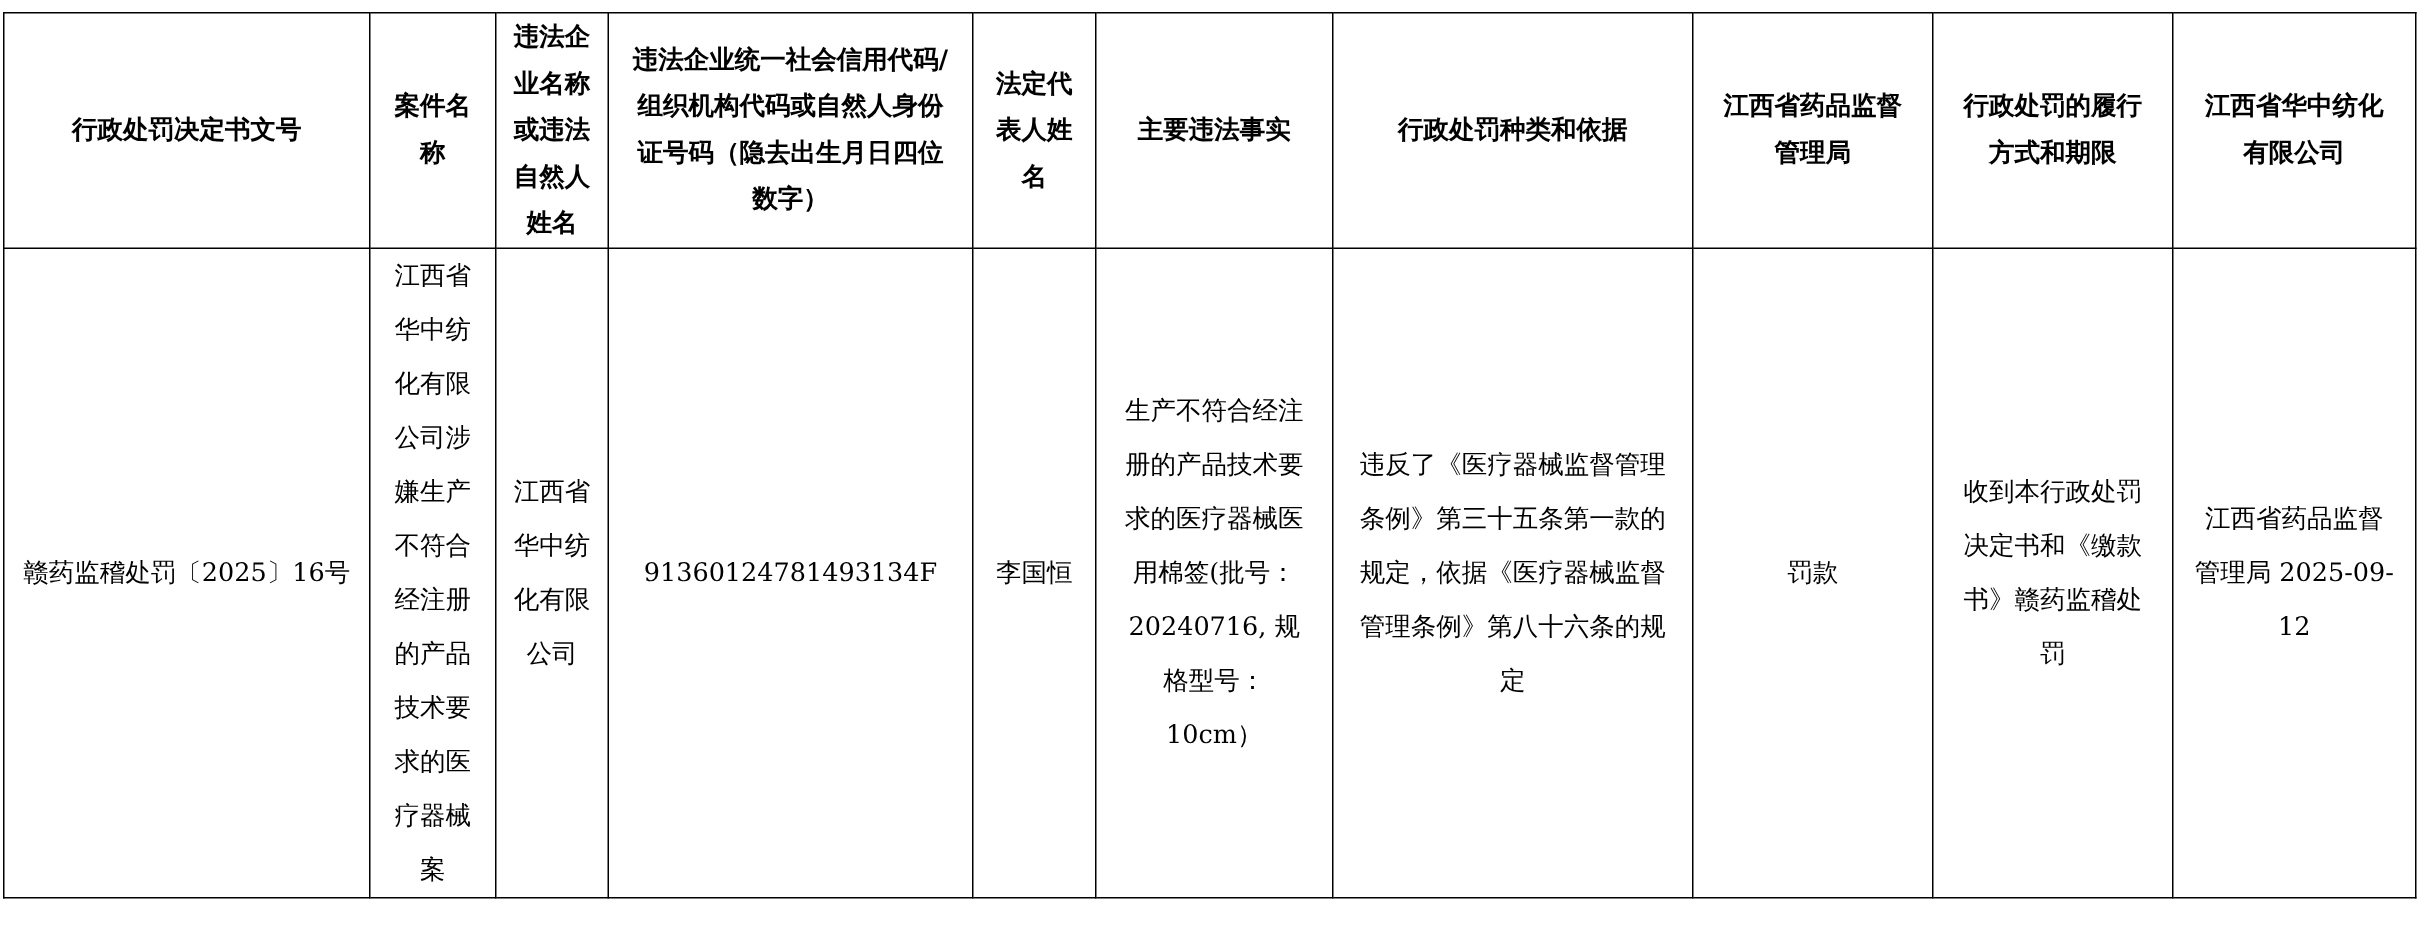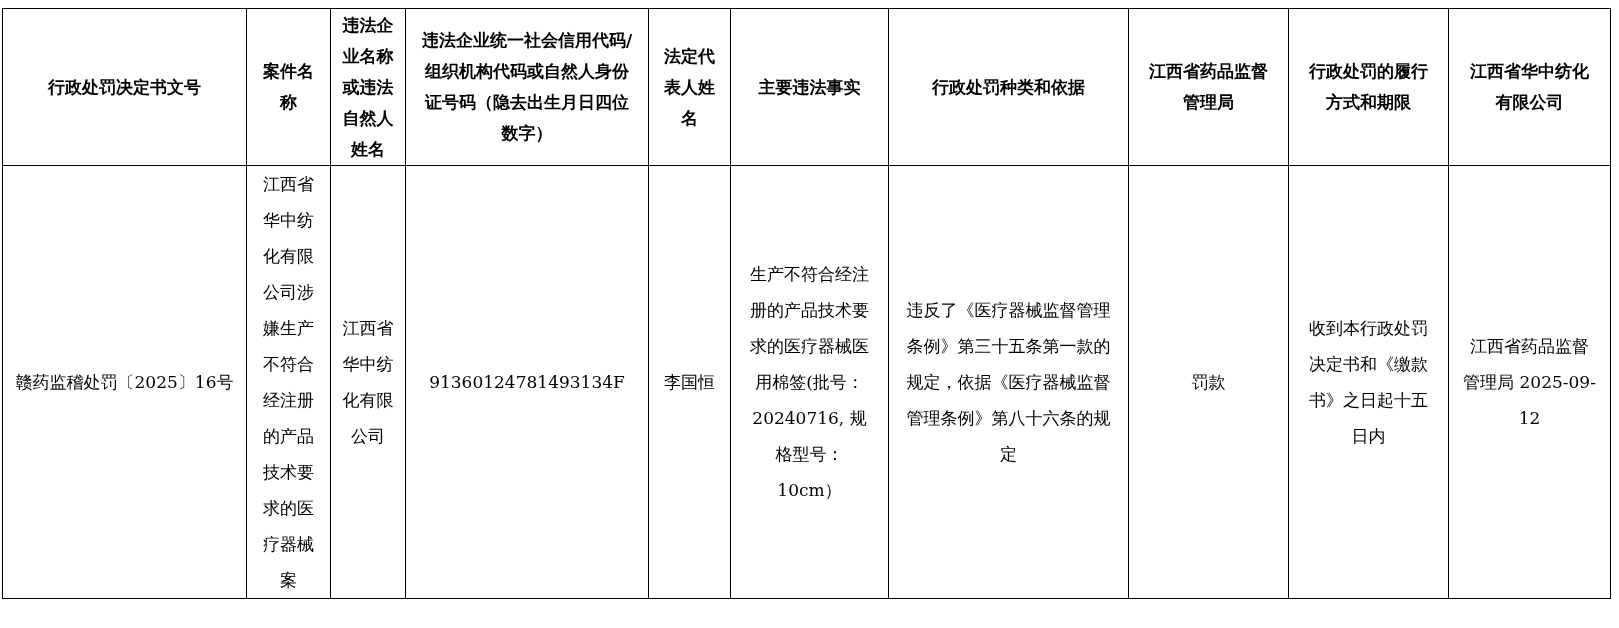--- a/index.html
+++ b/index.html
@@ -91,19 +91,19 @@
       </tr>
       <tr class="body-row">
         <td class="c1">赣药监稽处罚〔2025〕16号</td>
         <td class="c2">江西省华中纺化有限公司涉嫌生产不符合经注册的产品技术要求的医疗器械案</td>
         <td class="c3">江西省华中纺化有限公司</td>
         <td class="c4">91360124781493134F</td>
         <td class="c5">李国恒</td>
         <td class="c6">生产不符合经注册的产品技术要求的医疗器械医用棉签(批号：20240716, 规格型号：10cm）</td>
         <td class="c7">违反了《医疗器械监督管理条例》第三十五条第一款的规定，依据《医疗器械监督管理条例》第八十六条的规定</td>
         <td class="c8">罚款</td>
-        <td class="c9">收到本行政处罚决定书和《缴款书》之日起十五日内</td>
+        <td class="c9">收到本行政处罚决定书和《缴款书》赣药监稽处罚</td>
         <td class="c10">江西省药品监督管理局  2025-09-12</td>
       </tr>
     </tbody>
   </table>
 
 </div>
 
 </body></html>

